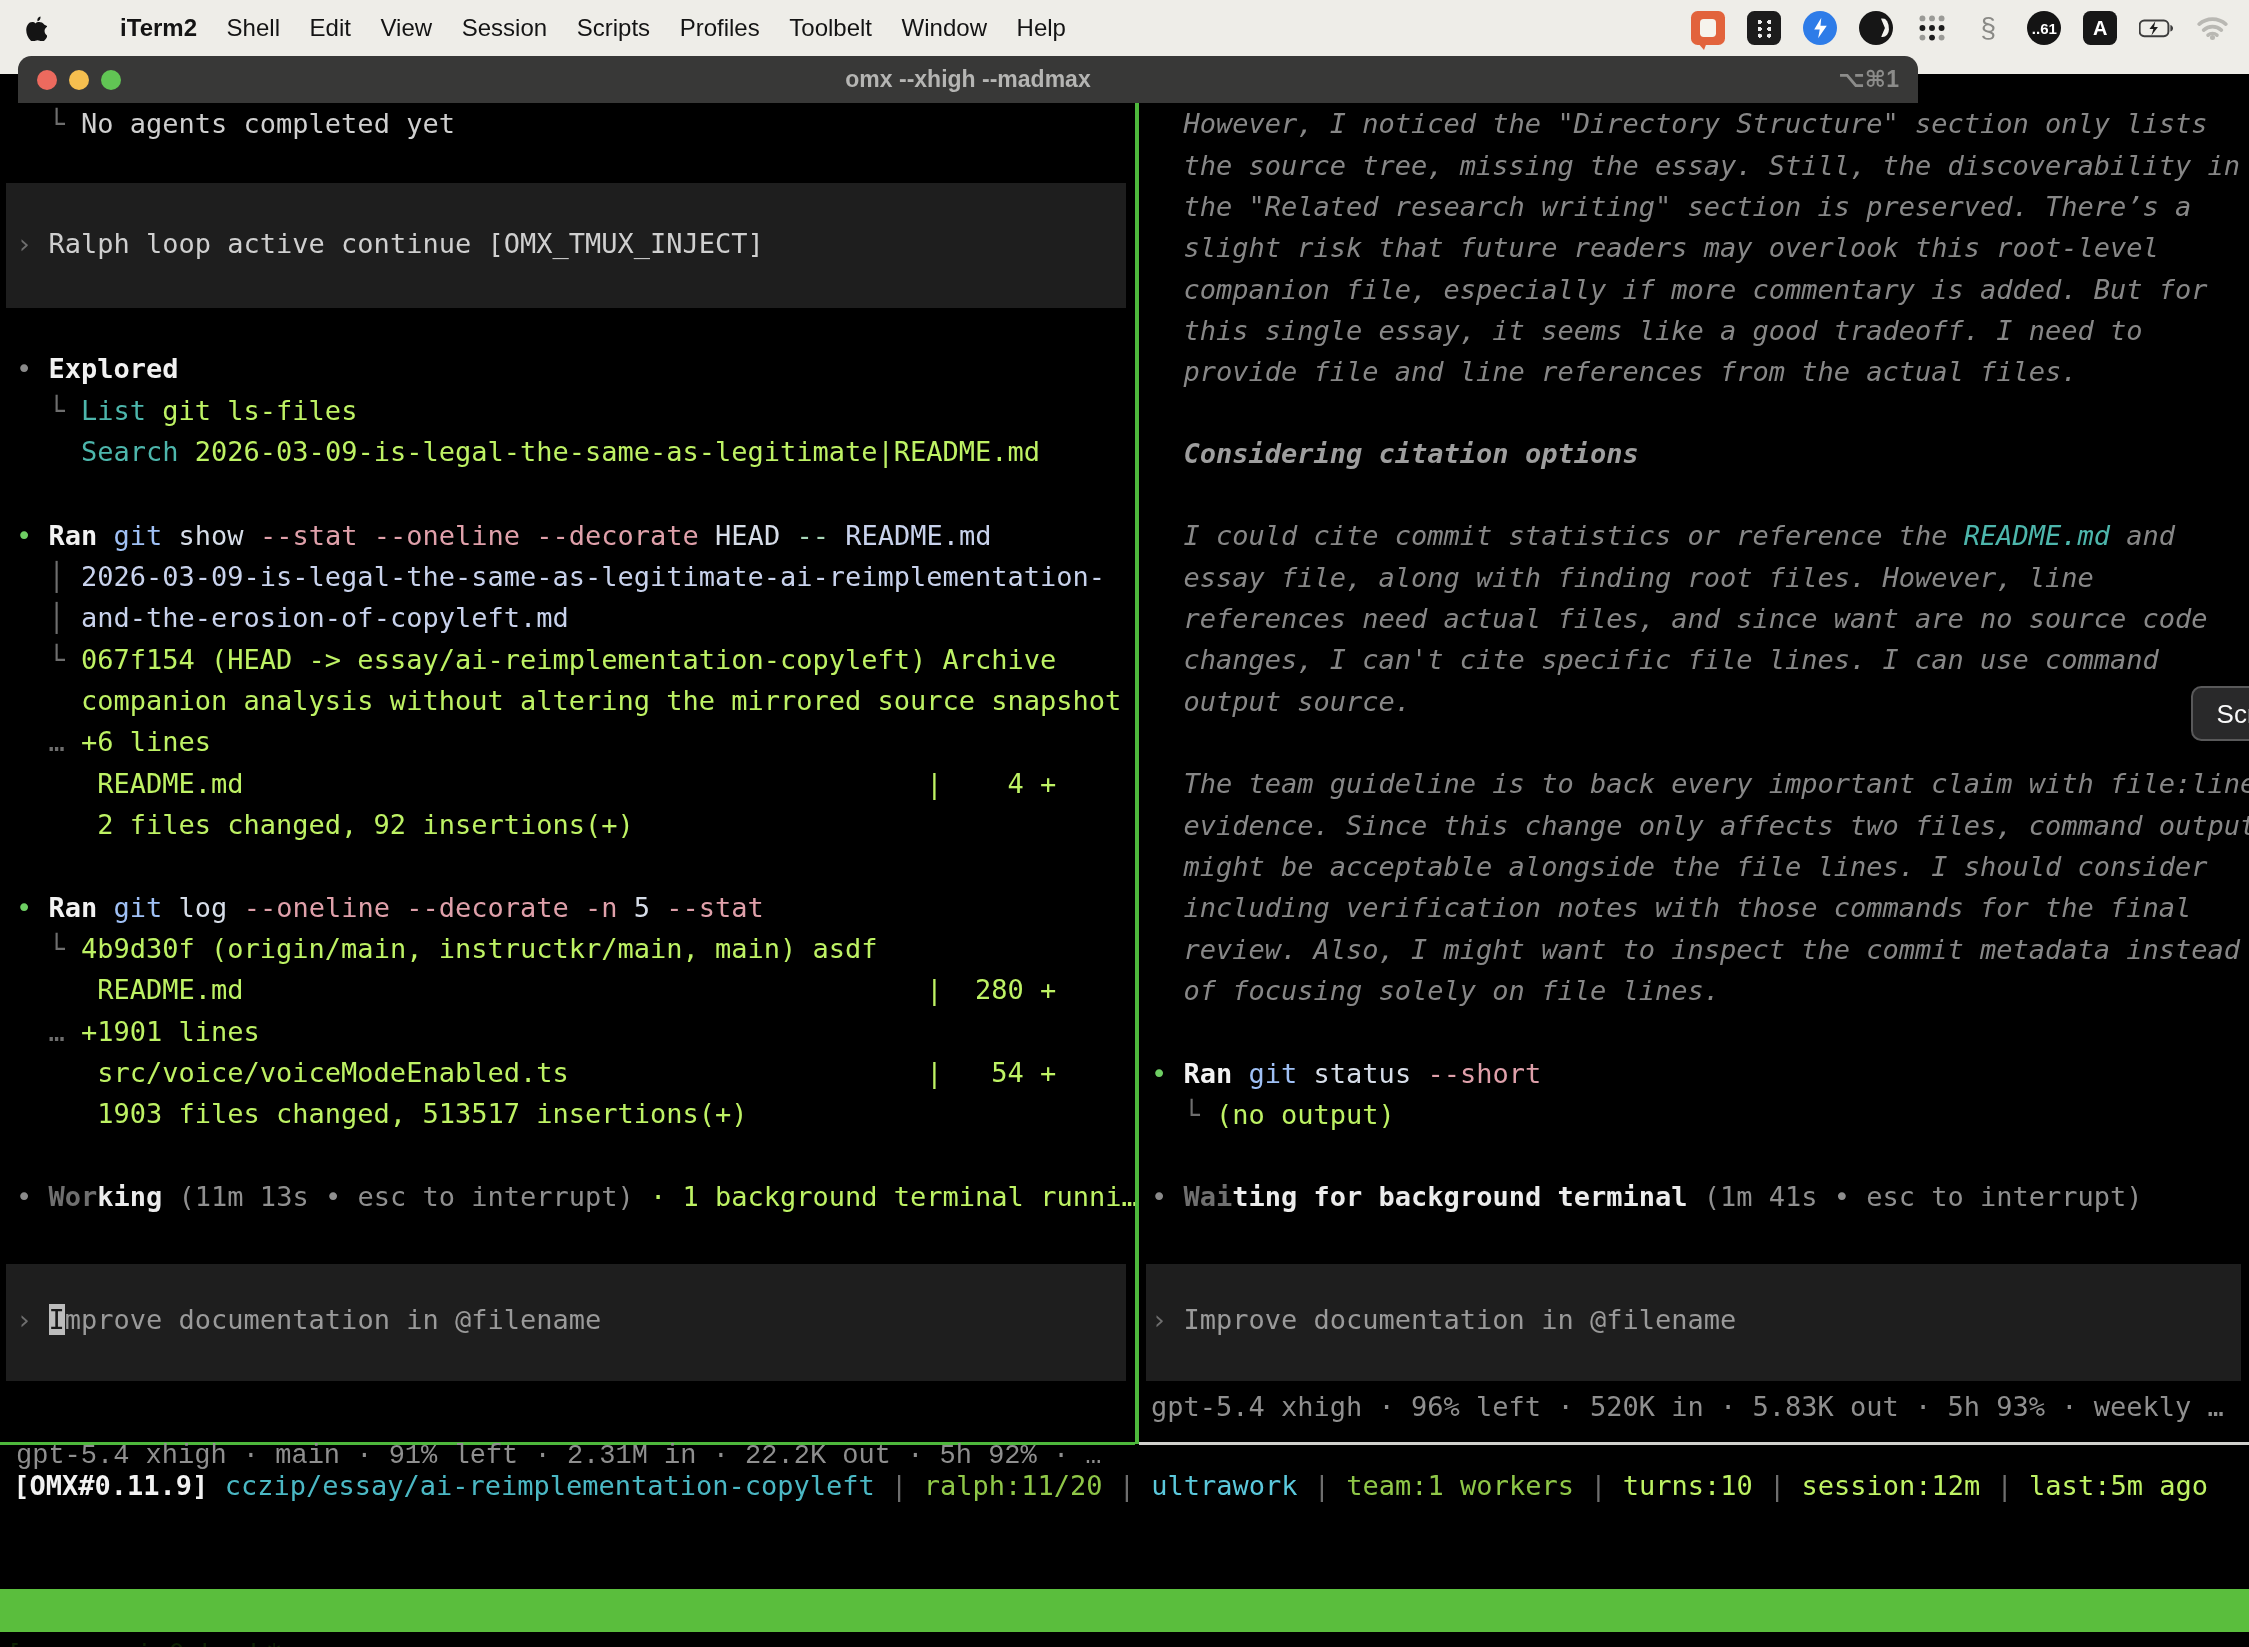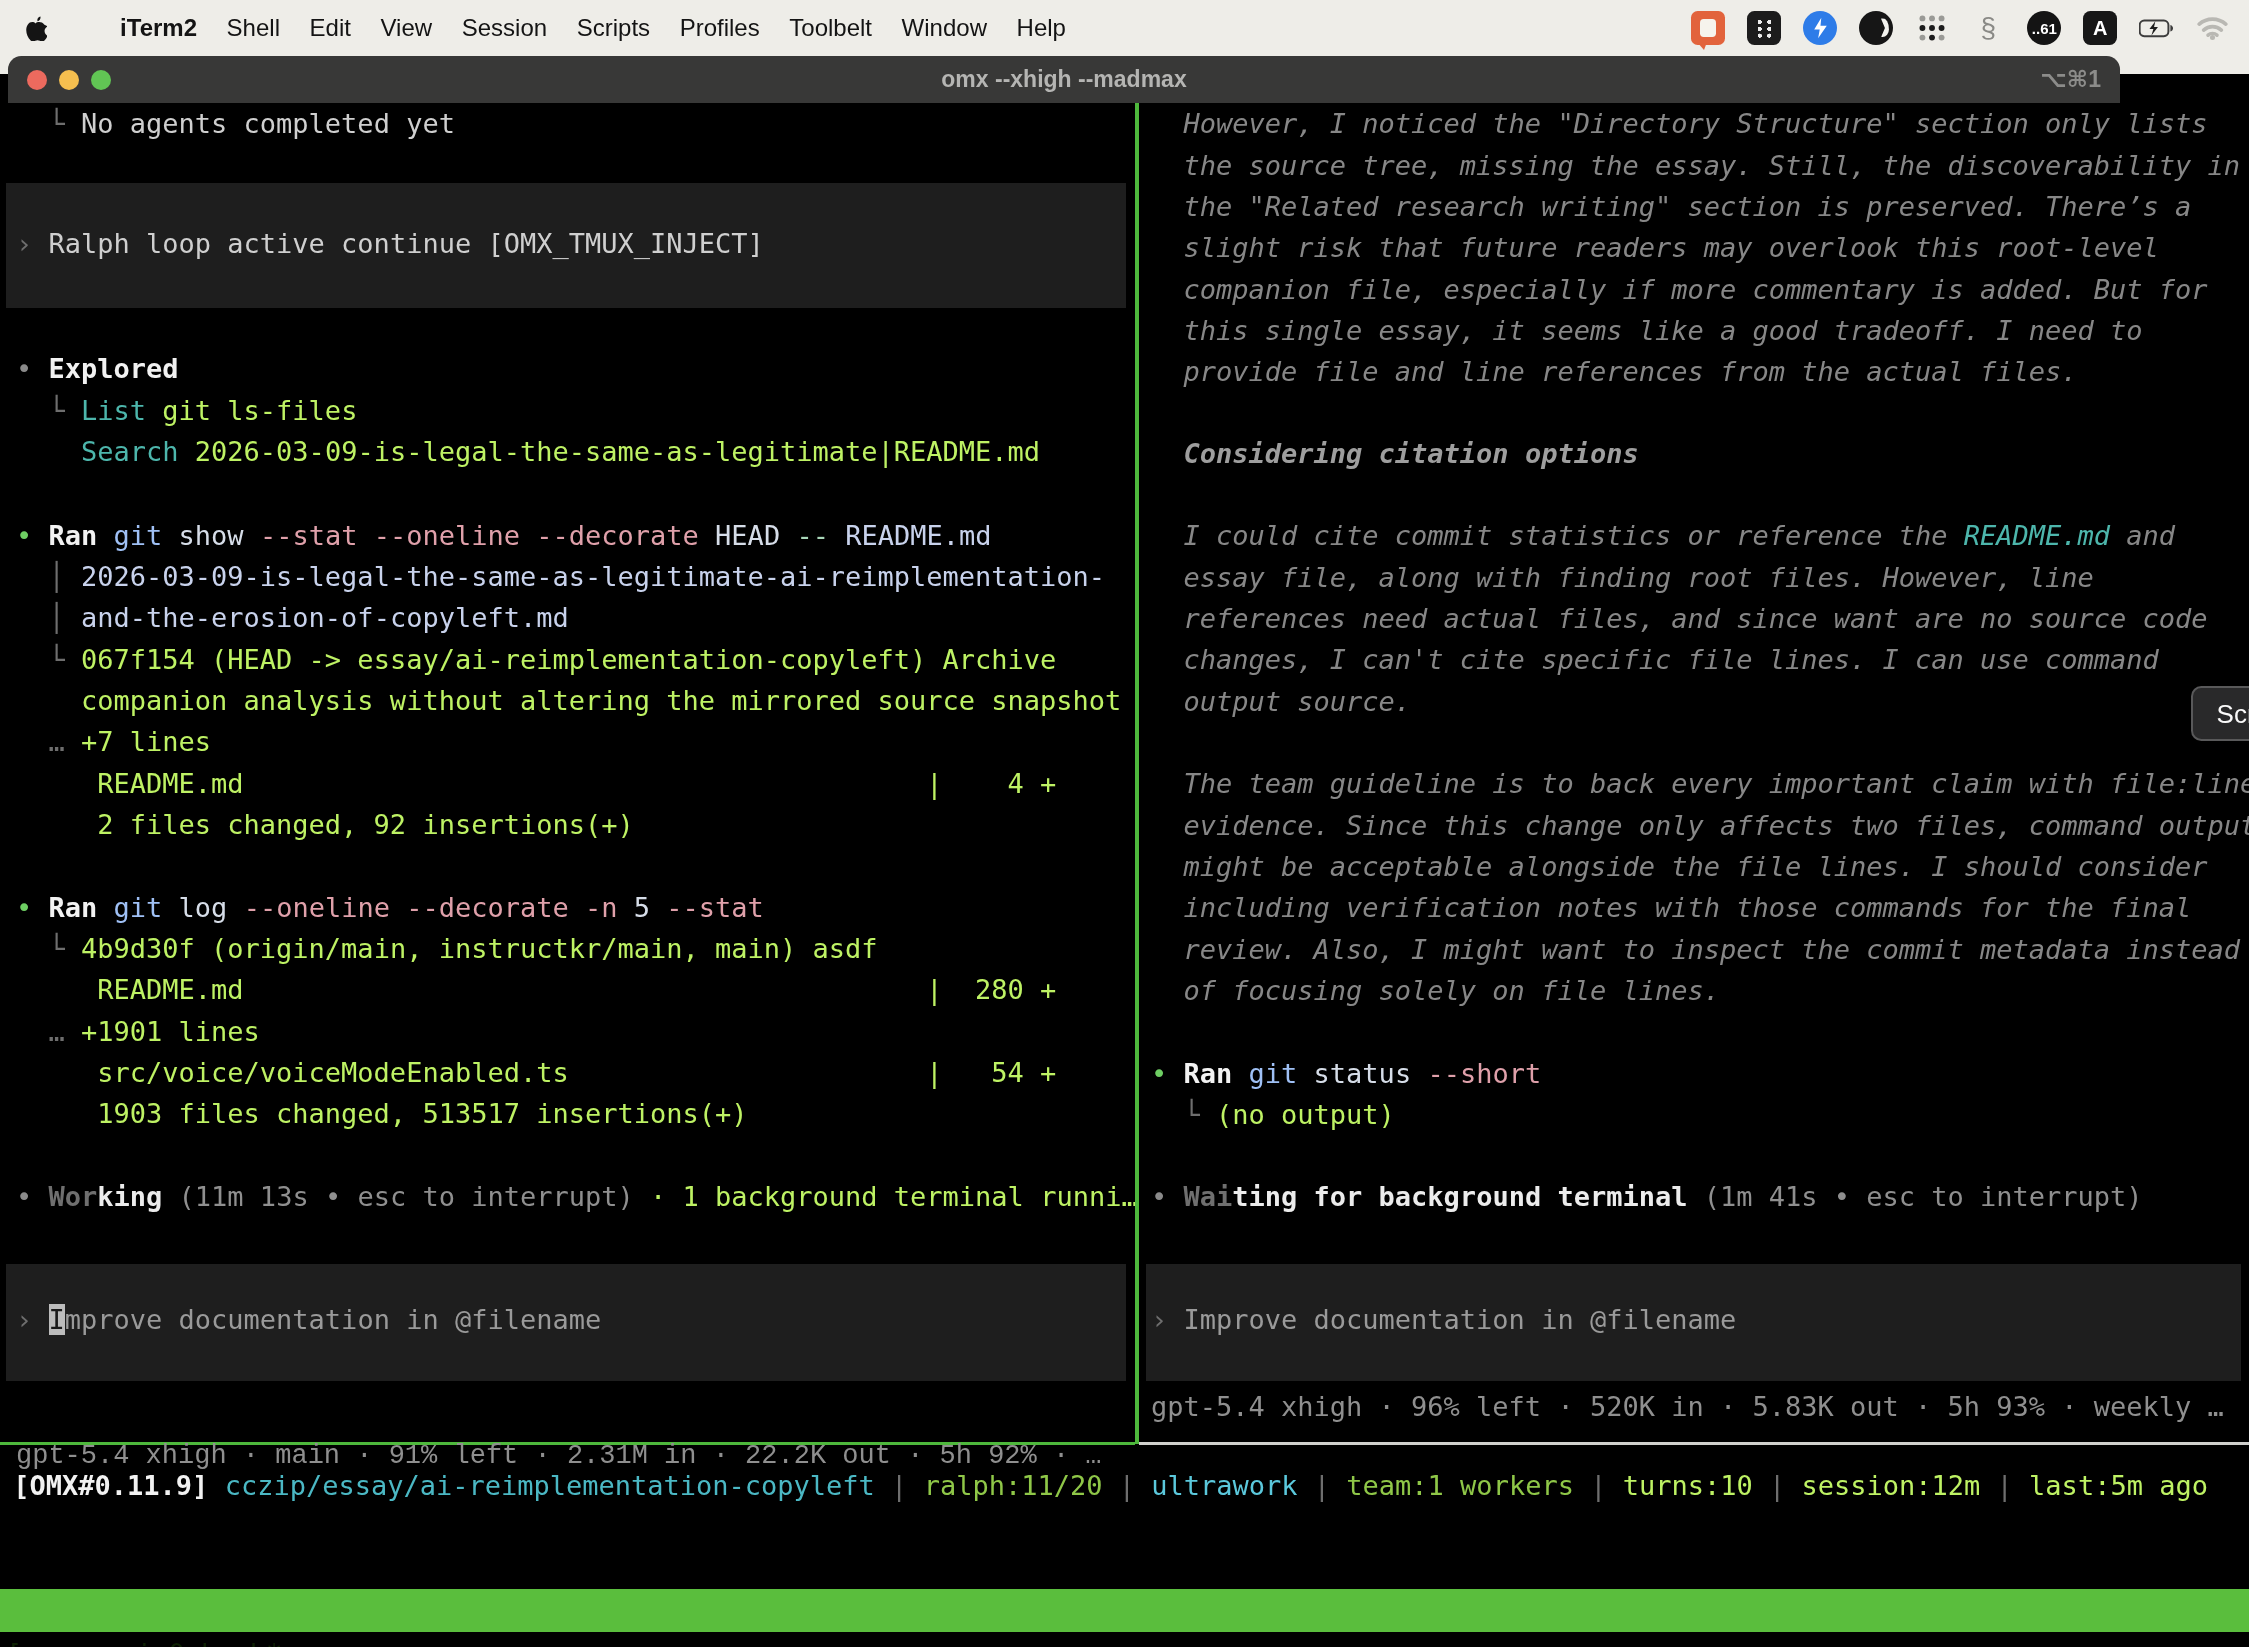--- a/index.html
+++ b/index.html
@@ -31,21 +31,21 @@
   .mi-pie{background:#161616;border-radius:50%;overflow:hidden;}
   .mi-pie::before{content:"";position:absolute;right:4.4px;top:7.4px;width:13.3px;height:19px;
       background:#f2f2ee;border-radius:50% 50% 50% 50%/60% 60% 40% 40%;
       clip-path:polygon(40% 0,100% 0,100% 100%,40% 100%,70% 50%);}
   .mi-dots{background:transparent;}
   .mi-badge61{background:#141414;border-radius:50%;color:#fff;font-size:15px;font-weight:bold;letter-spacing:0;}
   .mi-keyA{background:#171717;border-radius:7.4px;color:#fff;font-size:20px;font-weight:bold;}
   .mi-hook{color:#8a8a86;font-size:28px;}
   
   .titlebar-back{position:absolute;left:0;top:56px;width:2250px;height:17.7px;background:#eeede8;}
-  .titlebar{position:absolute;left:8px;top:56px;width:2112px;height:47px;background:#383837;
+  .titlebar{position:absolute;left:18px;top:56px;width:1900px;height:47px;background:#383837;
             border-radius:13.3px 13.3px 0 0;display:flex;align-items:center;
             font-family:"Liberation Sans","DejaVu Sans",sans-serif;}
   .lights{display:flex;gap:11.8px;padding-left:19px;}
   .light{width:20px;height:20px;border-radius:50%;}
   .light.red{background:#ec6a5e;}
   .light.yellow{background:#f5bf4f;}
   .light.green{background:#61c554;}
   .win-title{position:absolute;left:0;right:0;text-align:center;color:#b5b5b3;
              font-weight:bold;font-size:23px;}
   .win-shortcut{position:absolute;right:19px;color:#8c8c8a;font-weight:bold;font-size:23px;}
@@ -163,21 +163,21 @@
       <div class="tl l" style="top: 103px;"><span class="dim">  └ </span><span class="wg">No agents completed yet</span></div>
       <div class="tl l" style="top: 223px;"><span class="dim">› </span><span class="wg">Ralph loop active continue [OMX_TMUX_INJECT]</span></div>
       <div class="tl l" style="top: 348px;"><span class="dimb">• </span><span class="b">Explored</span></div>
       <div class="tl l" style="top: 390px;"><span class="dim">  └ </span><span class="t">List</span><span class="g"> git ls-files</span></div>
       <div class="tl l" style="top: 431px;"><span class="g">    </span><span class="t">Search</span><span class="g"> 2026-03-09-is-legal-the-same-as-legitimate|README.md</span></div>
       <div class="tl l" style="top: 515px;"><span class="gb">• </span><span class="b">Ran</span><span class="g"> </span><span class="bl">git</span><span class="w"> show </span><span class="p">--stat</span><span class="w"> </span><span class="p">--oneline</span><span class="w"> </span><span class="p">--decorate</span><span class="w"> </span><span class="w">HEAD</span><span class="w"> </span><span class="m">--</span><span class="w"> </span><span class="lv">README.md</span></div>
       <div class="tl l" style="top: 556px;"><span class="dim">  │ </span><span class="lv">2026-03-09-is-legal-the-same-as-legitimate-ai-reimplementation-</span></div>
       <div class="tl l" style="top: 597px;"><span class="dim">  │ </span><span class="lv">and-the-erosion-of-copyleft.md</span></div>
       <div class="tl l" style="top: 639px;"><span class="dim">  └ </span><span class="g">067f154 (HEAD -&gt; essay/ai-reimplementation-copyleft) Archive</span></div>
       <div class="tl l" style="top: 680px;"><span class="g">    companion analysis without altering the mirrored source snapshot</span></div>
-      <div class="tl l" style="top: 721px;"><span class="dim">  … </span><span class="g">+7 lines</span></div>
+      <div class="tl l" style="top: 721px;"><span class="dim">  … </span><span class="g">+6 lines</span></div>
       <div class="tl l" style="top: 763px;"><span class="g">     README.md                                          |    4 +</span></div>
       <div class="tl l" style="top: 804px;"><span class="g">     2 files changed, 92 insertions(+)</span></div>
       <div class="tl l" style="top: 887px;"><span class="gb">• </span><span class="b">Ran</span><span class="g"> </span><span class="bl">git</span><span class="w"> log </span><span class="p">--oneline</span><span class="w"> </span><span class="p">--decorate</span><span class="w"> </span><span class="p">-n</span><span class="w"> 5 </span><span class="p">--stat</span></div>
       <div class="tl l" style="top: 928px;"><span class="dim">  └ </span><span class="g">4b9d30f (origin/main, instructkr/main, main) asdf</span></div>
       <div class="tl l" style="top: 969px;"><span class="g">     README.md                                          |  280 +</span></div>
       <div class="tl l" style="top: 1011px;"><span class="dim">  … </span><span class="g">+1901 lines</span></div>
       <div class="tl l" style="top: 1052px;"><span class="g">     src/voice/voiceModeEnabled.ts                      |   54 +</span></div>
       <div class="tl l" style="top: 1093px;"><span class="g">     1903 files changed, 513517 insertions(+)</span></div>
       <div class="tl l" style="top: 1176px;"><span class="dimb">• </span><span class="shd">Wor</span><span class="shb">king</span><span class="g"> </span><span class="dim2">(11m 13s • esc to interrupt)</span><span class="g"> · 1 background terminal runni…</span></div>
       <div class="tl l" style="top: 1299px;"><span class="dim">› </span><span class="cur">I</span><span class="ph">mprove documentation in @filename</span></div>

